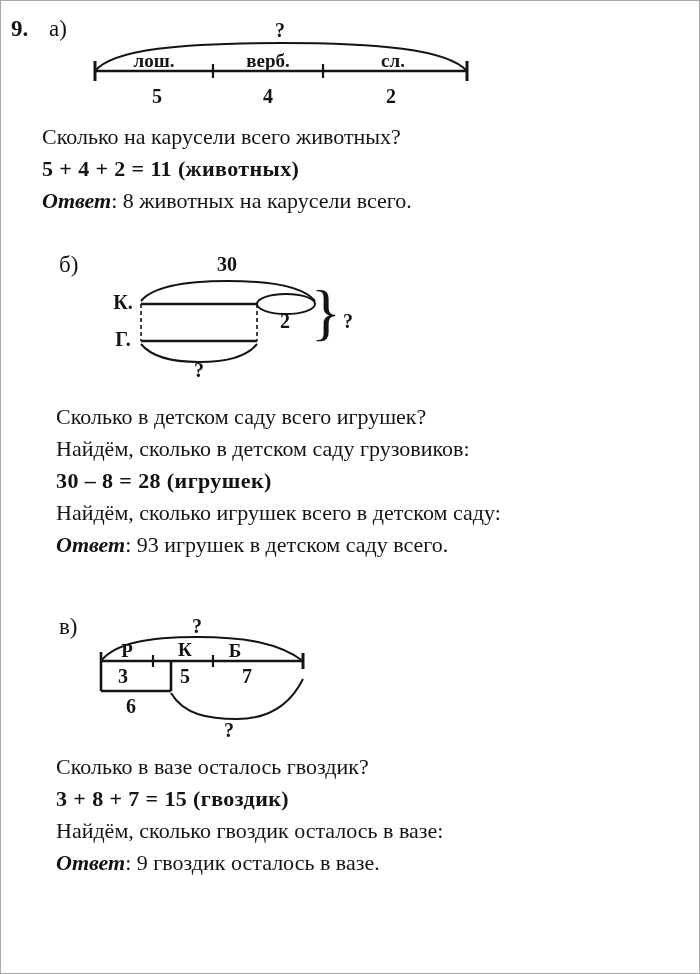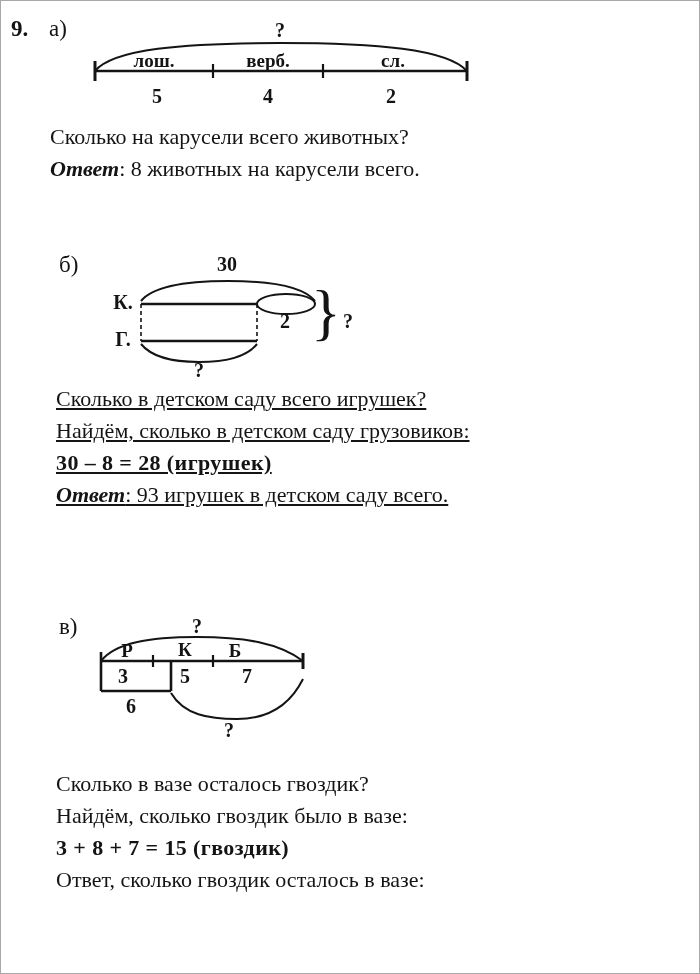--- a/index.html
+++ b/index.html
@@ -44,22 +44,23 @@
     <line class="ln w-tick" x1="130" y1="47" x2="130" y2="61"></line>
     <line class="ln w-tick" x1="240" y1="47" x2="240" y2="61"></line>
     <text x="71" y="50" class="t-name">лош.</text>
     <text x="185" y="50" class="t-name">верб.</text>
     <text x="310" y="50" class="t-name">сл.</text>
     <text x="74" y="86" class="t-num">5</text>
     <text x="185" y="86" class="t-num">4</text>
     <text x="308" y="86" class="t-num">2</text>
   </svg>
 
-  <div class="abs tblock" style="left:49px;top:120px;">
+  <div class="abs tblock" style="left:41px;top:120px;">
     <div class="line">Сколько на карусели всего животных?</div>
+    <div class="line beq">5 + 4 + 2 = 11 (животных)</div>
     <div class="line"><span class="ans-label">Ответ</span><span>: 8 животных на карусели всего.</span></div>
   </div>
 
   <span class="abs plabel" style="left:58px;top:250px;">б)</span>
 
   <svg style="left:95px;top:248px;" width="280" height="132" viewBox="0 0 280 132">
     <text x="131" y="22" class="t-num">30</text>
     <path class="ln w-arc" d="M 45 52 C 58 36, 95 32, 132 32 C 169 32, 206 36, 219 52"></path>
     <text x="27" y="60" class="t-num">К.</text>
     <line class="ln w-seg" x1="45" y1="55" x2="162" y2="55"></line>
@@ -68,24 +69,25 @@
     <line class="ln w-dash" x1="45" y1="55" x2="45" y2="92"></line>
     <line class="ln w-dash" x1="161" y1="55" x2="161" y2="92"></line>
     <text x="27" y="97" class="t-num">Г.</text>
     <line class="ln w-seg" x1="45" y1="92" x2="161" y2="92"></line>
     <path class="ln w-arc" d="M 45 95 C 58 111, 85 113, 103 113 C 121 113, 148 111, 161 95"></path>
     <text x="103" y="128" class="t-q">?</text>
     <text x="230" y="84" class="t-brace">}</text>
     <text x="252" y="79" class="t-q">?</text>
   </svg>
 
-  <div class="abs tblock" style="left:55px;top:382px;text-decoration:underline;">
+  <div class="abs tblock" style="left:55px;top:400px;">
     <div class="line">Сколько в детском саду всего игрушек?</div>
     <div class="line">Найдём, сколько в детском саду грузовиков:</div>
     <div class="line beq">30 – 8 = 28 (игрушек)</div>
+    <div class="line">Найдём, сколько игрушек всего в детском саду:</div>
     <div class="line"><span class="ans-label">Ответ</span><span>: 93 игрушек в детском саду всего.</span></div>
   </div>
 
   <span class="abs plabel" style="left:58px;top:612px;">в)</span>
 
   <svg style="left:88px;top:616px;" width="244" height="126" viewBox="0 0 244 126">
     <text x="108" y="16" class="t-q">?</text>
     <path class="ln w-arc" d="M 12 44 C 26 26, 60 20, 108 20 C 156 20, 190 26, 214 44"></path>
     <line class="ln w-seg" x1="12" y1="44" x2="214" y2="44"></line>
     <line class="ln w-seg" x1="12" y1="35" x2="12" y2="74"></line>
@@ -98,20 +100,20 @@
     <text x="34" y="66" class="t-num">3</text>
     <text x="96" y="66" class="t-num">5</text>
     <text x="158" y="66" class="t-num">7</text>
     <line class="ln w-seg" x1="12" y1="74" x2="82" y2="74"></line>
     <line class="ln w-seg" x1="82" y1="44" x2="82" y2="74"></line>
     <text x="42" y="96" class="t-num">6</text>
     <path class="ln w-arc" d="M 82 76 C 95 98, 120 102, 148 102 C 176 102, 200 90, 214 62"></path>
     <text x="140" y="120" class="t-q">?</text>
   </svg>
 
-  <div class="abs tblock" style="left:55px;top:750px;margin-top:17px;">
+  <div class="abs tblock" style="left:55px;top:750px;">
     <div class="line">Сколько в вазе осталось гвоздик?</div>
-    <div class="line">Найдём, сколько гвоздик было в вазе:</div>
     <div class="line beq">3 + 8 + 7 = 15 (гвоздик)</div>
-    <div class="line">Ответ, сколько гвоздик осталось в вазе:</div>
+    <div class="line">Найдём, сколько гвоздик осталось в вазе:</div>
+    <div class="line"><span class="ans-label">Ответ</span><span>: 9 гвоздик осталось в вазе.</span></div>
   </div>
 
 </div>
 
 </body></html>

